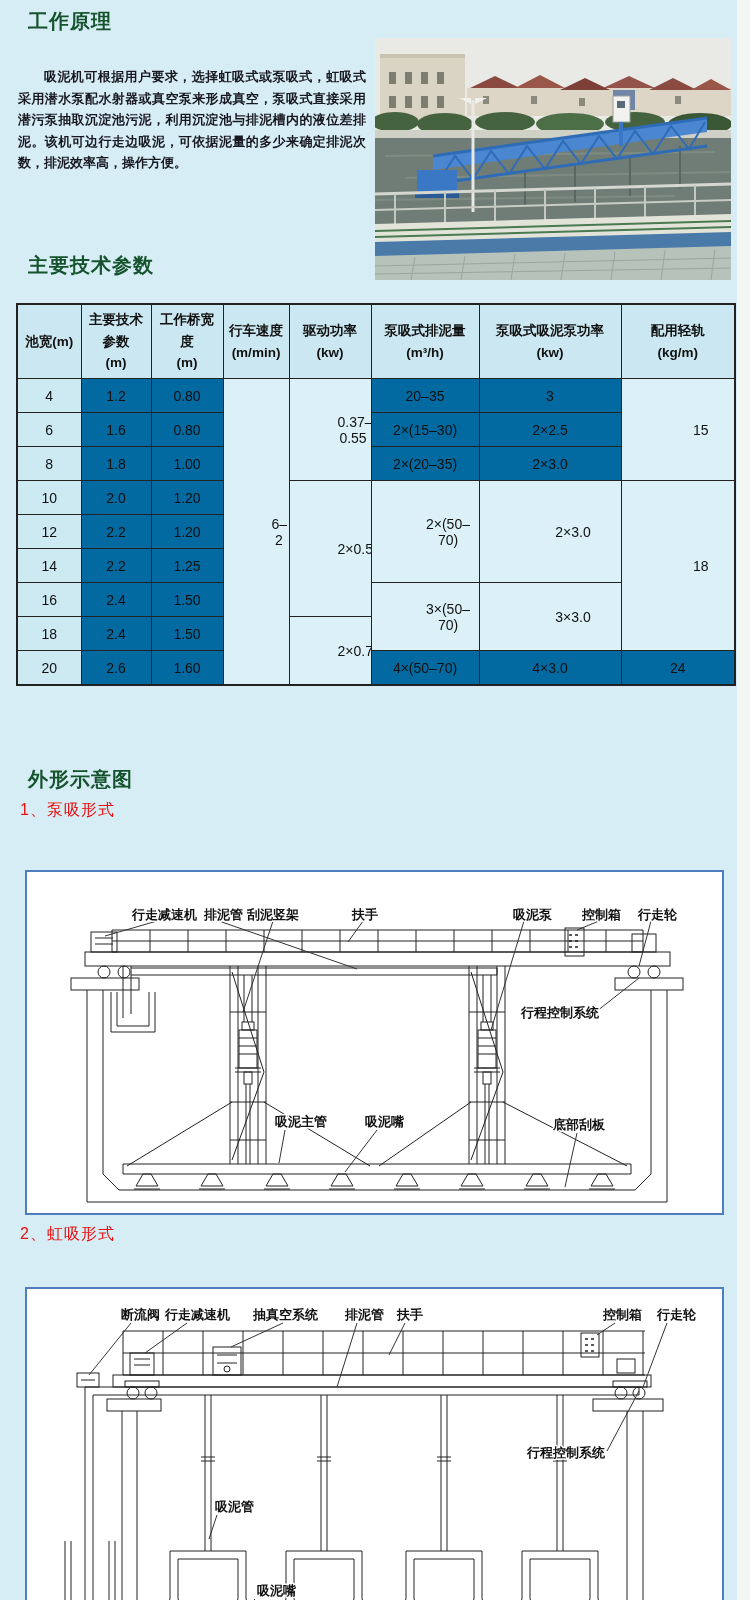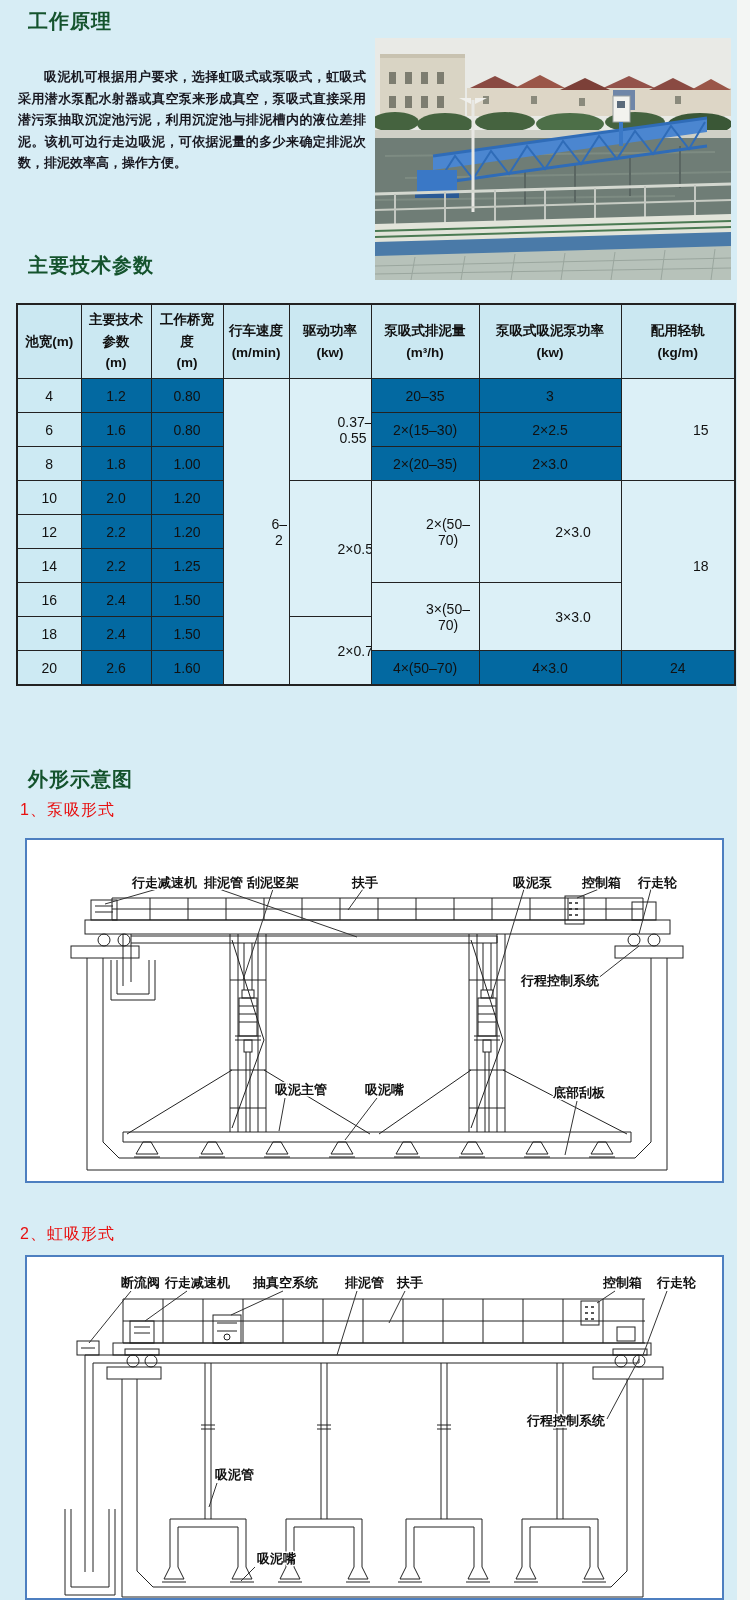--- a/index.html
+++ b/index.html
@@ -13,21 +13,21 @@
   .photo{position:absolute;left:375px;top:38px;width:356px;height:242px;background:#e9eae6;}
   .tblwrap{position:absolute;left:16px;top:303px;width:718px;}
   table.spec{border-collapse:collapse;width:718px;table-layout:fixed;border:2px solid #222;}
   table.spec th,table.spec td{border:1px solid #222;text-align:center;vertical-align:middle;
         font-size:14px;color:#111;padding:0 2px;overflow:hidden;}
   table.spec th{height:73px;background:#cbe8f2;font-size:13.5px;font-weight:bold;line-height:1.6;}
   table.spec td{height:33px;background:#0369a1;}
   table.spec td.c0{background:#cdeaf3;}
   table.spec td.sp{background:#dcf0f7;padding-left:48px;}
   .diagbox{position:absolute;left:25px;width:699px;height:345px;background:#ffffff;
-        border:2px solid #4d7fc0;box-sizing:border-box;}
+        border:2px solid #4d7fc0;box-sizing:border-box;margin-top:32px;}
   .diag{display:block;}
   .diag text{font:700 13px "Liberation Sans","DejaVu Sans",sans-serif;fill:#111;
         stroke:#fff;stroke-width:3px;paint-order:stroke;stroke-linejoin:round;}
   .ln{stroke:#222;fill:none;stroke-width:1;}
   .ld{stroke:#333;fill:none;stroke-width:1;}
 </style>
 </head>
 <body>
 
 <div class="page">

